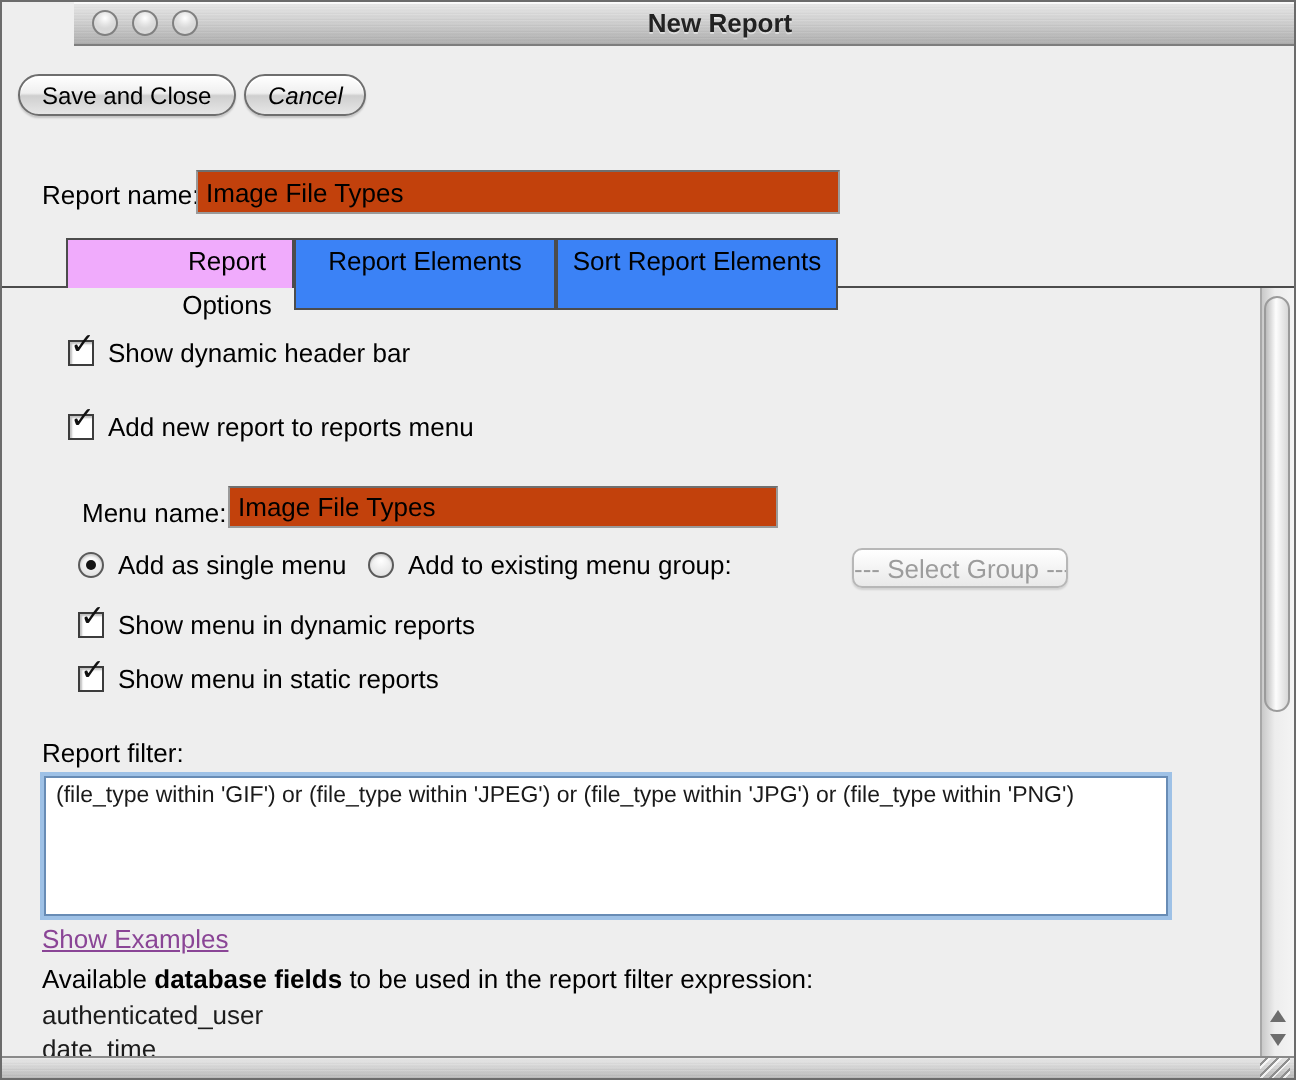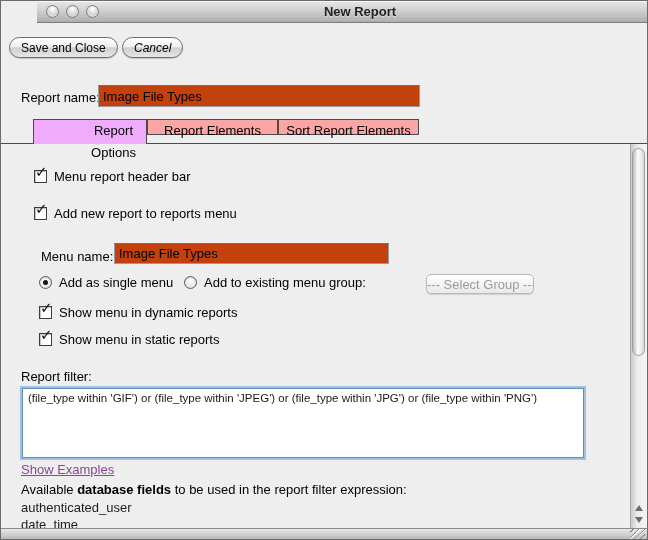--- a/index.html
+++ b/index.html
@@ -52,22 +52,22 @@
     position:absolute; height:22px; border:1px solid #9a9a9a; border-top-color:#6f6f6f;
     background:#c2410c; font-family:"Liberation Sans", sans-serif; font-size:13px;
     padding:0 4px; color:#000;
   }
   .f-report-name { left:97px; top:84px; width:322px; }
   .f-menu-name   { left:113px; top:242px; width:275px; height:21px; }
 
   
   .tabline { position:absolute; left:0; top:142px; width:648px; height:1px; background:#4c4c4c; }
   .tab {
-    position:absolute; top:118px; height:16px; border:1px solid #4c4c4c;
-    background:#fca5a5; font-size:13px; text-align:center; line-height:22px; color:#000;
+    position:absolute; top:118px; height:36px; border:1px solid #4c4c4c;
+    background:#3b82f6; font-size:13px; text-align:center; line-height:22px; color:#000;
     z-index:1;
   }
   .tab.active { background:#f0abfc; border-bottom:none; height:25px; z-index:2;padding-left:47px; }
   .tab-1 { left:32px;  width:114px; }
   .tab-2 { left:146px; width:131px; }
   .tab-3 { left:277px; width:141px; }
 
   
   .ctlrow { position:absolute; display:flex; align-items:center; gap:7px; font-size:13px; color:#000; white-space:nowrap; }
   .checkbox {
@@ -170,21 +170,21 @@
 
   <div class="tabline"></div>
   <div class="tab tab-1 active">Report Options</div>
   <div class="tab tab-2">Report Elements</div>
   <div class="tab tab-3">Sort Report Elements</div>
 
   <div class="ctlrow" style="left:33px; top:168px;">
     <span class="checkbox">
         <span class="mark">✓</span>
       </span>
-    <span>Menu report header bar</span>
+    <span>Show dynamic header bar</span>
   </div>
   <div class="ctlrow" style="left:33px; top:205px;">
     <span class="checkbox">
         <span class="mark">✓</span>
       </span>
     <span>Add new report to reports menu</span>
   </div>
 
   <span class="lbl" style="left:40px; top:248px;">Menu name:</span>
   <input class="txtfield f-menu-name" value="Image File Types" style="">

